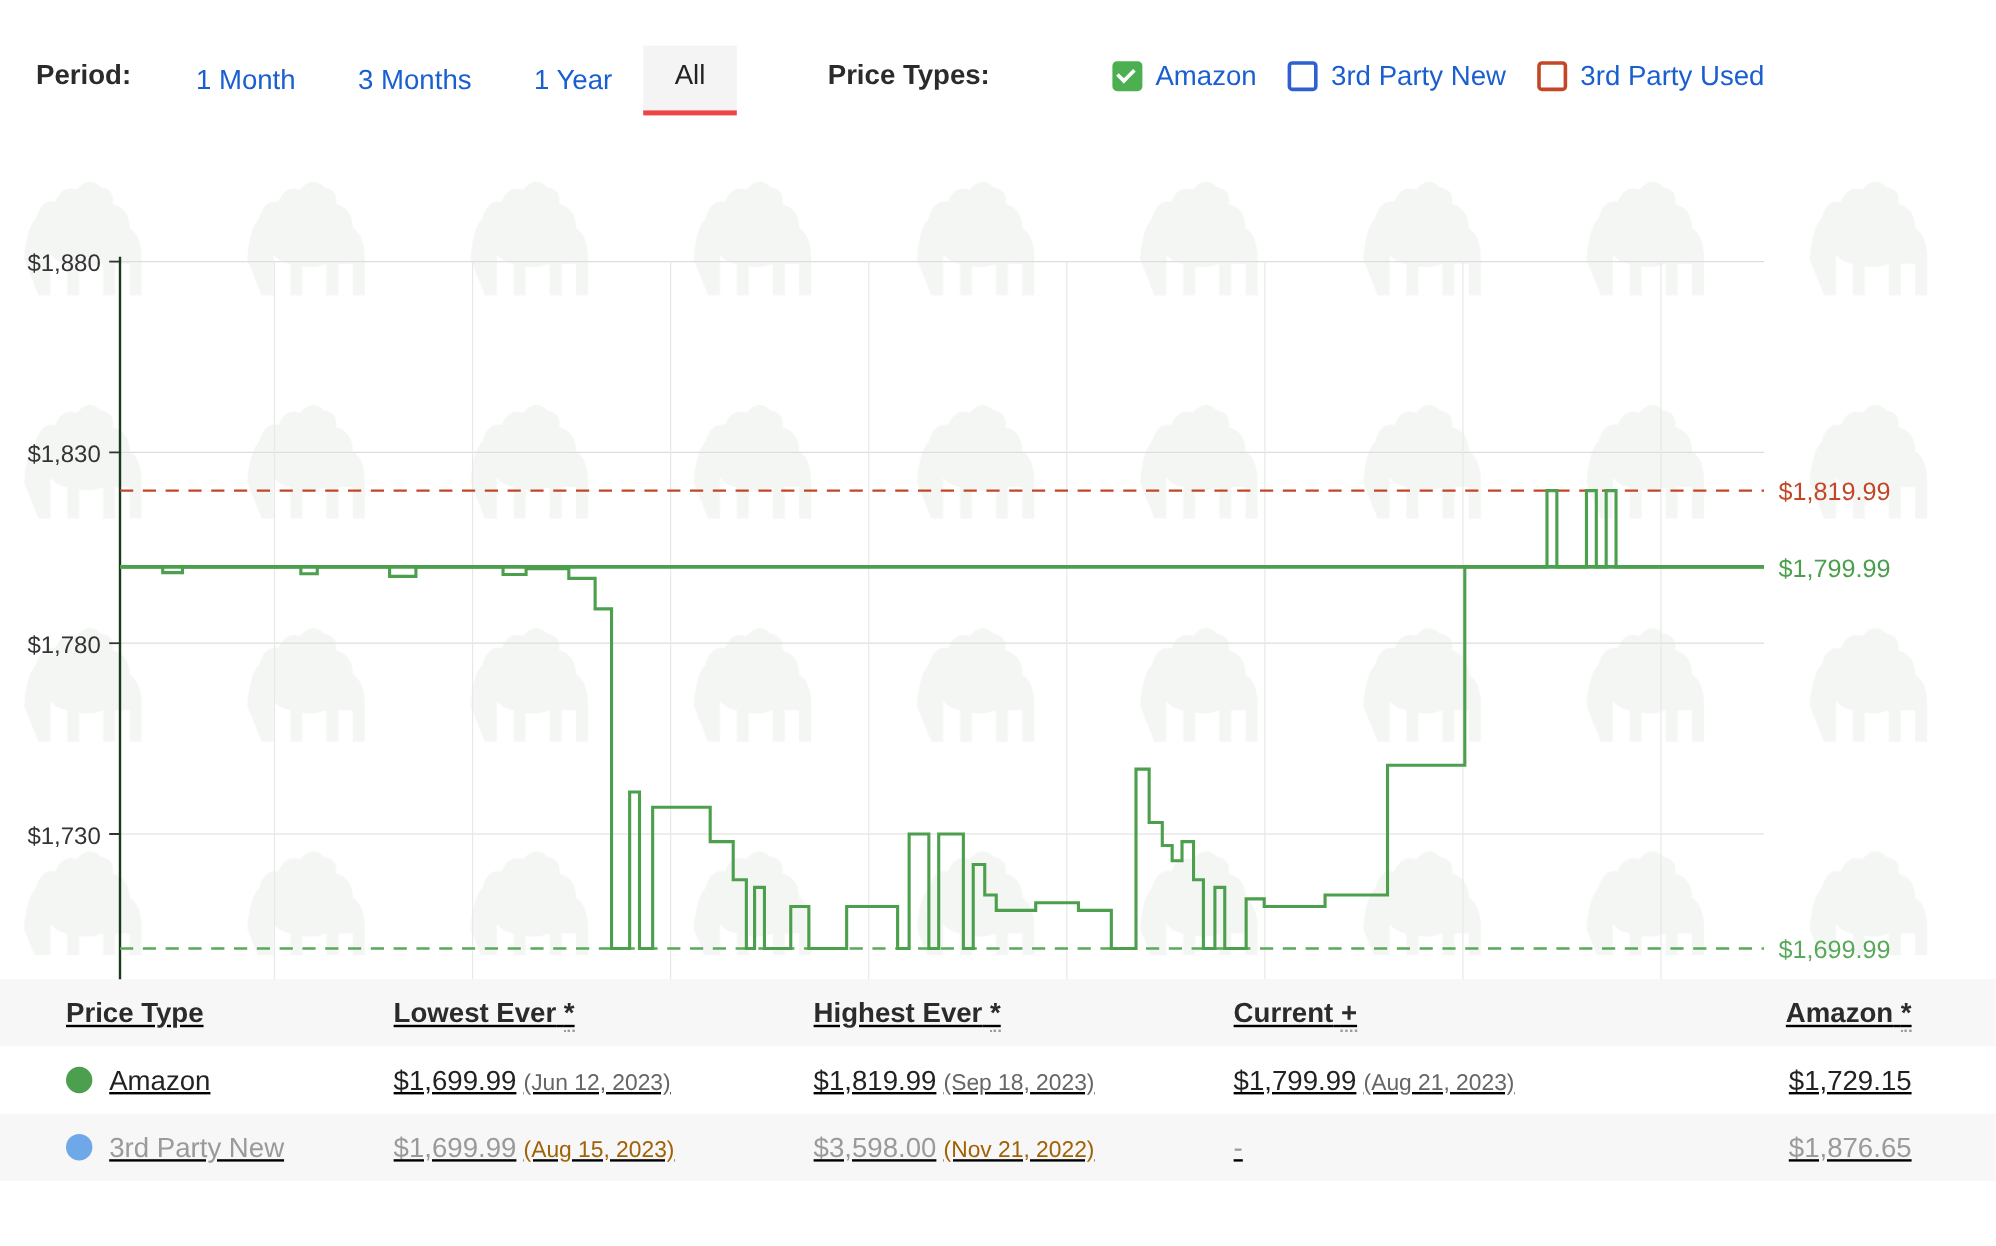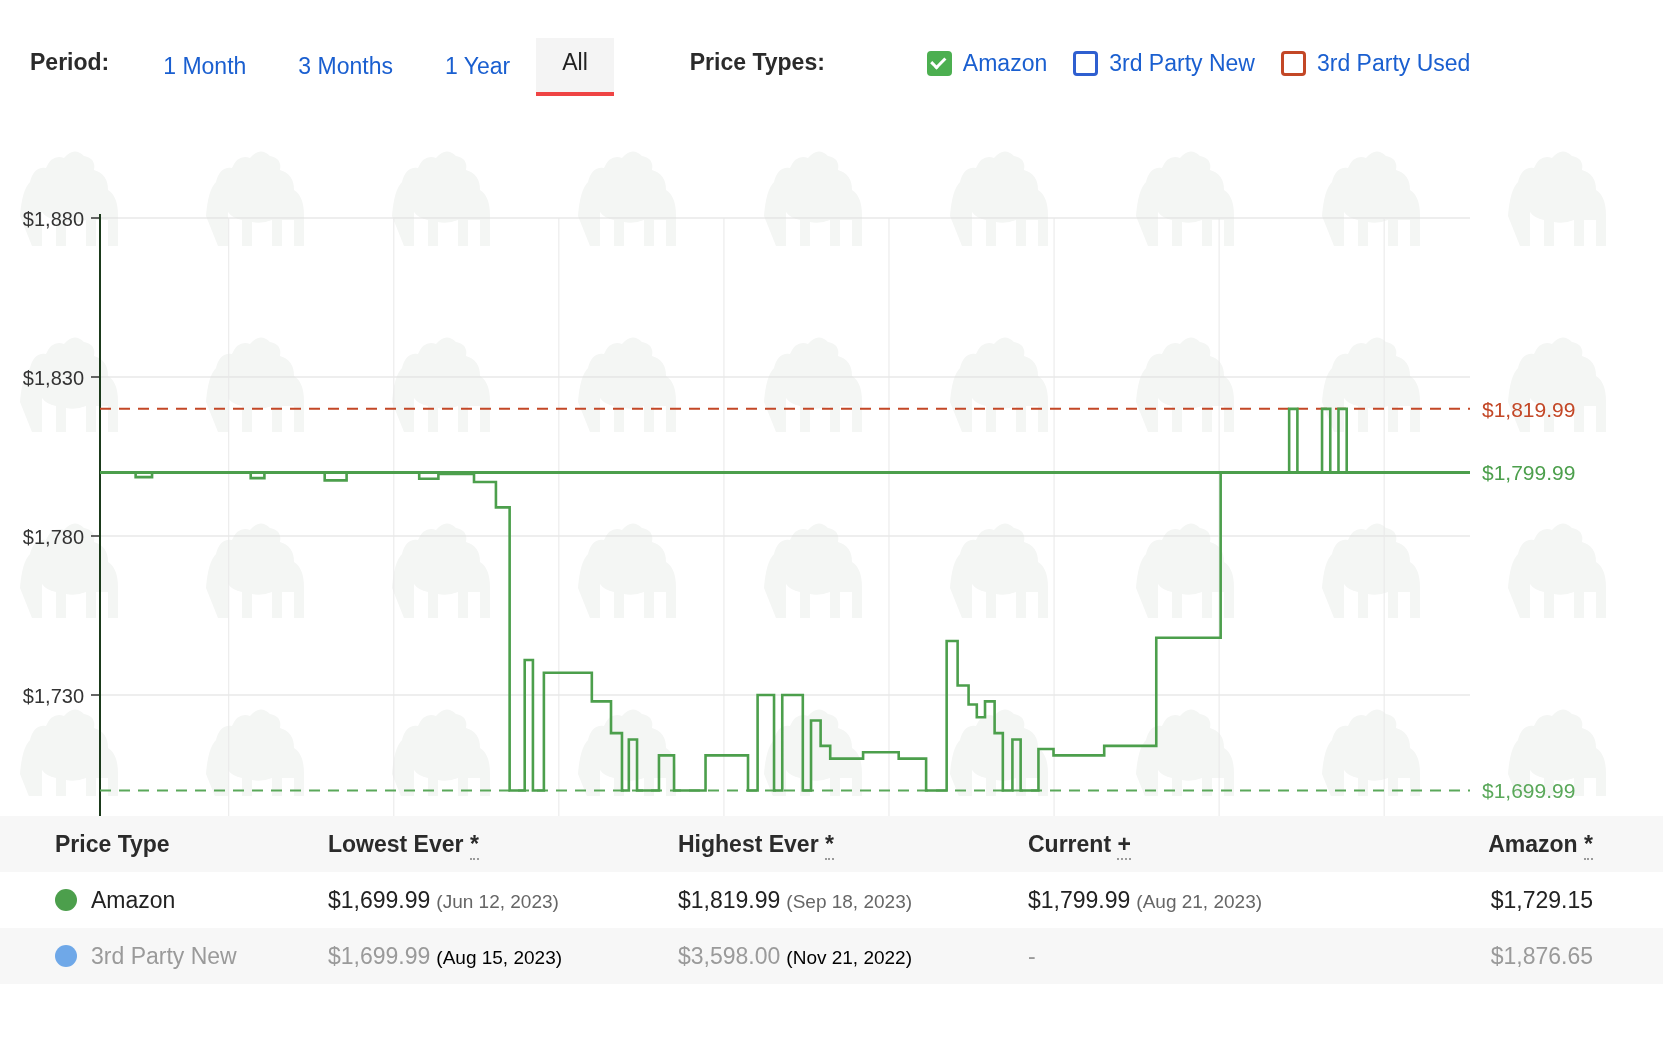--- a/index.html
+++ b/index.html
@@ -72,21 +72,21 @@
   
   #chart-wrap {
     position: relative;
     height: 720px;
     width: 1530px;
     text-align: center;
   }
   #chart-svg { display: block; }
 
   
-  #price-table { width: 1663px; border-collapse: collapse; table-layout: fixed; }
+  #price-table { width: 1663px; border-collapse: collapse; table-layout: fixed; text-decoration: underline; }
   #price-table th, #price-table td {
     font-size: 23px;
     text-align: left;
     padding: 0;
     height: 56px;
     vertical-align: middle;
   }
   #price-table thead tr { background: #f7f7f7; }
   #price-table th { font-weight: bold; color: #2b2b2b; }
   .col-type { width: 310px; padding-left: 55px !important; }
@@ -97,21 +97,21 @@
   .hdr-mark { border-bottom: 2px dotted #9a9a9a; padding-bottom: 1px; }
   .row-amazon { background: #fff; }
   .row-tpn { background: #f7f7f7; color: #9a9a9a; }
   .row-tpn td { color: #9a9a9a; }
   .pt-cell { display: flex; align-items: center; }
   .dot { width: 22px; height: 22px; border-radius: 50%; margin-right: 14px; flex: none; }
   .dot-green { background: #4c9f4c; }
   .dot-blue  { background: #6fa8e8; }
   .money { font-size: 23px; }
   .date { font-size: 19px; color: #666; margin-left: 6px; }
-  .row-tpn .date { color: #000000; }
+  .row-tpn .date { color: #a16207; }
   .row-amazon td { color: #222; }
 </style>
 </head>
 <body>
 
 <div id="toolbar">
   <div class="ctl-label">Period:</div>
   <div id="period-group">
       <div class="period-item">1 Month</div>
       <div class="period-item">3 Months</div>

